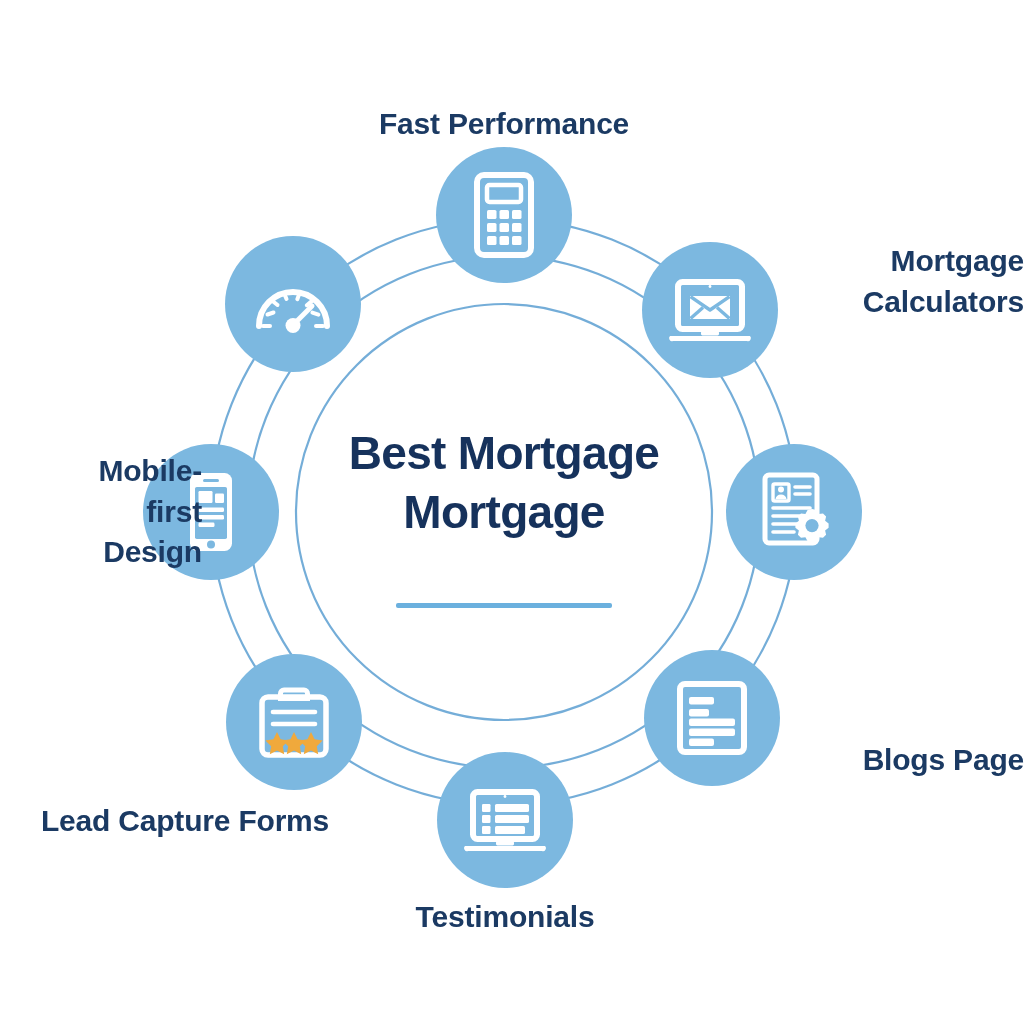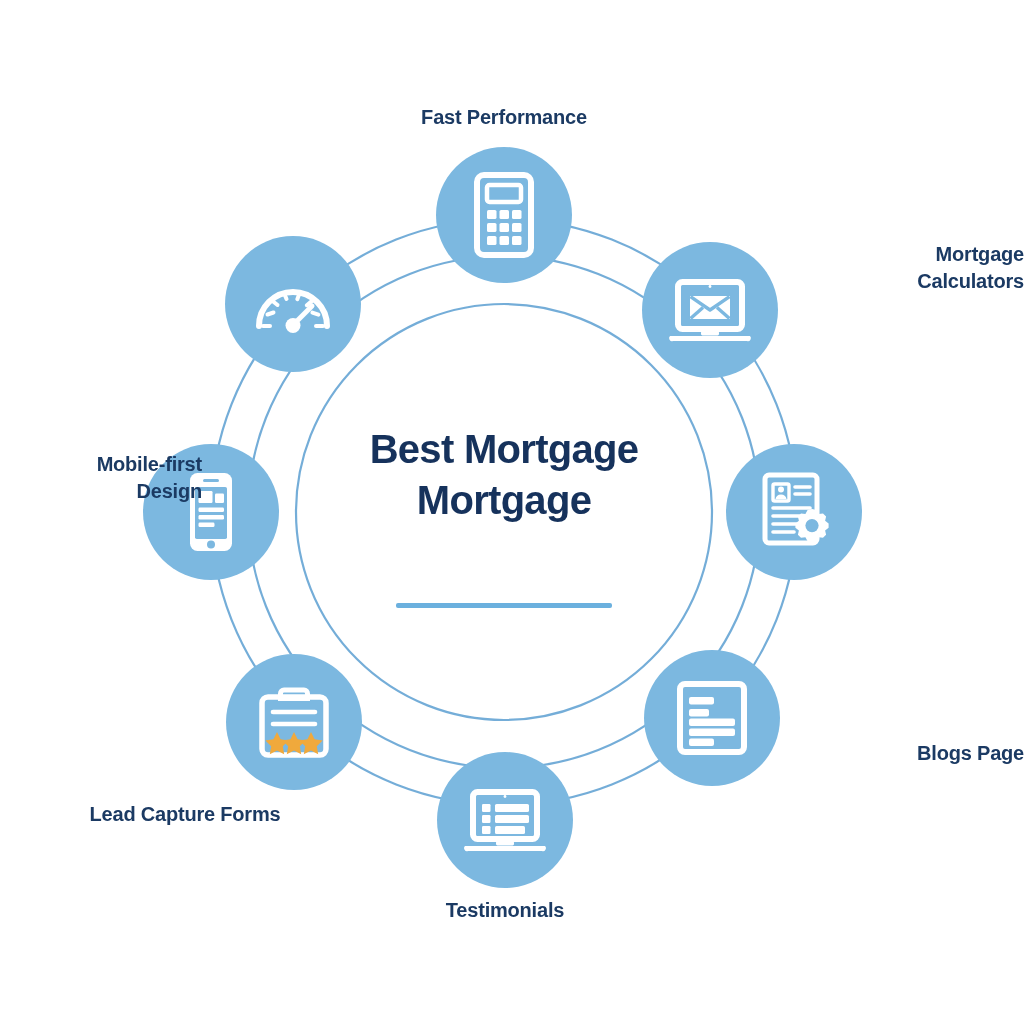--- a/index.html
+++ b/index.html
@@ -22,37 +22,37 @@
     position: absolute;
     left: 0;
     top: 0;
     width: 1024px;
     height: 1024px;
   }
   .label {
     position: absolute;
     color: #1b3a63;
     font-weight: bold;
-    font-size: 20px;
+    font-size: 30px;
     line-height: 1.35;
     letter-spacing: -0.2px;
     white-space: pre-line;
   }
   .label.c  { text-align: center; }
   .label.l  { text-align: right; }
 
   .center-title {
     position: absolute;
     left: 294px;
     top: 424px;
     width: 420px;
     text-align: center;
     color: #16325c;
     font-weight: bold;
-    font-size: 40px;
+    font-size: 46px;
     line-height: 1.28;
     letter-spacing: -0.7px;
   }
   .title-underline {
     position: absolute;
     left: 396px;
     top: 603px;
     width: 216px;
     height: 5px;
     background: #6bb0de;

